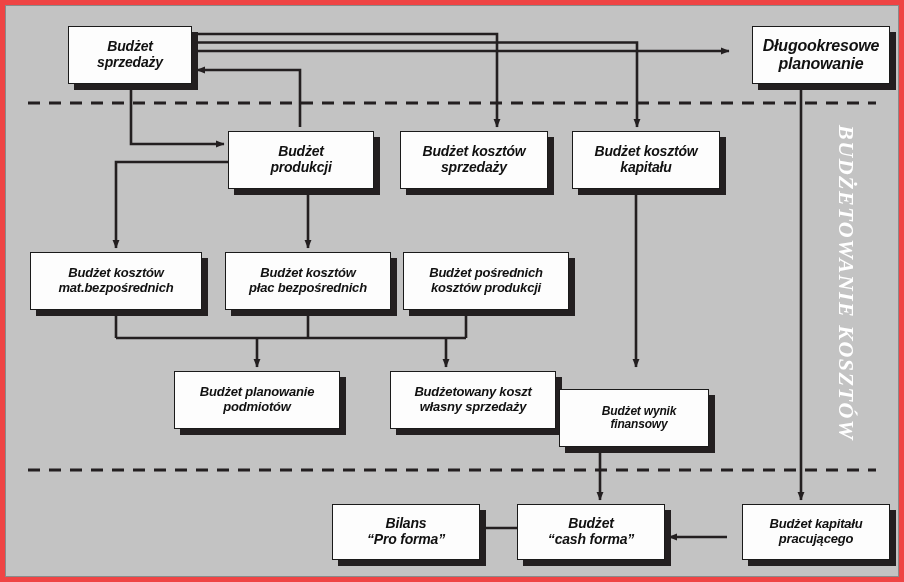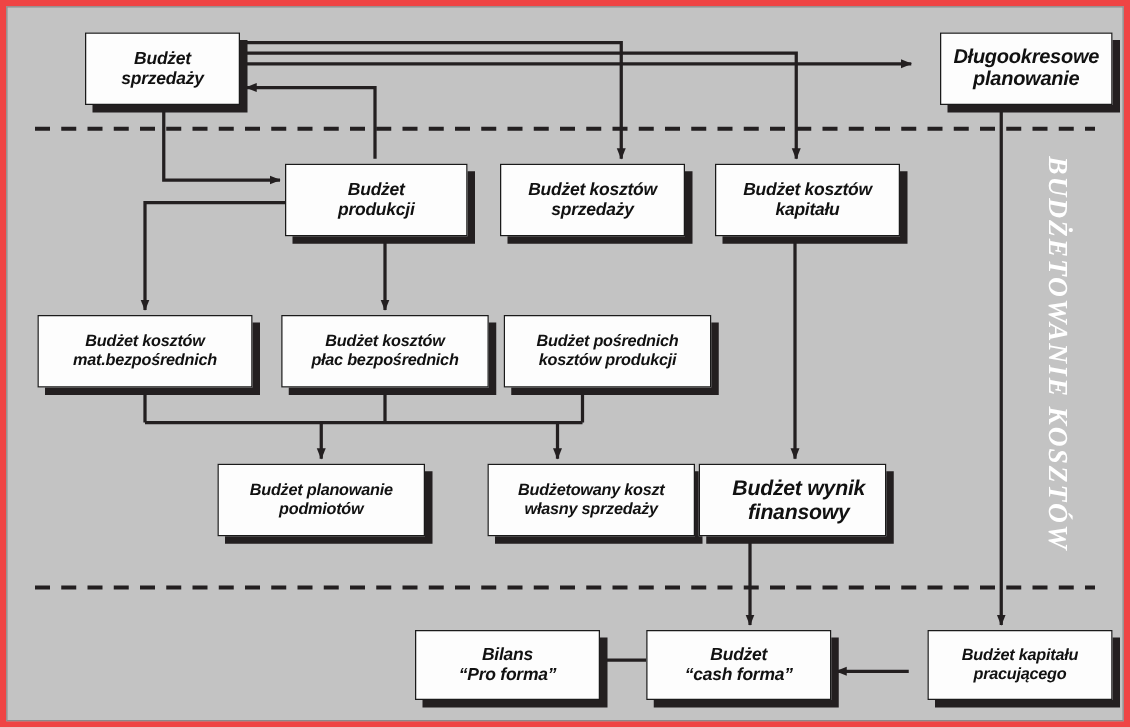--- a/index.html
+++ b/index.html
@@ -167,21 +167,21 @@
           <span>Budżet planowanie</span>
           <span>podmiotów</span>
         </div>
       </div>
       <div class="node" style="left: 363px; top: 371px; width: 166px; height: 58px; font-size: 13px; margin-left: 27px;">
         <div>
           <span>Budżetowany koszt</span>
           <span>własny sprzedaży</span>
         </div>
       </div>
-      <div class="node" style="left: 559px; top: 371px; width: 150px; height: 58px; font-size: 17px; padding-left: 10px;">
+      <div class="node" style="left: 559px; top: 389px; width: 150px; height: 58px; font-size: 12px; padding-left: 10px;">
         <div>
           <span>Budżet wynik</span>
           <span>finansowy</span>
         </div>
       </div>
       <div class="node" style="left: 300px; top: 504px; width: 148px; height: 56px; font-size: 14px; margin-left: 32px;">
         <div>
           <span>Bilans</span>
           <span>“Pro forma”</span>
         </div>

